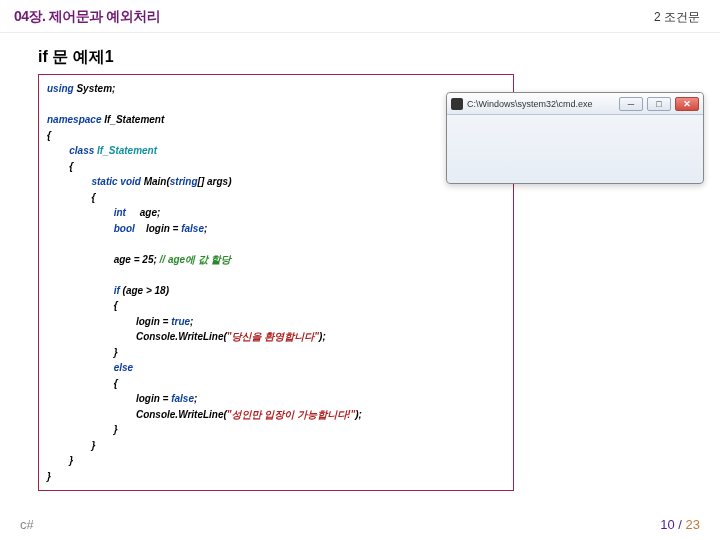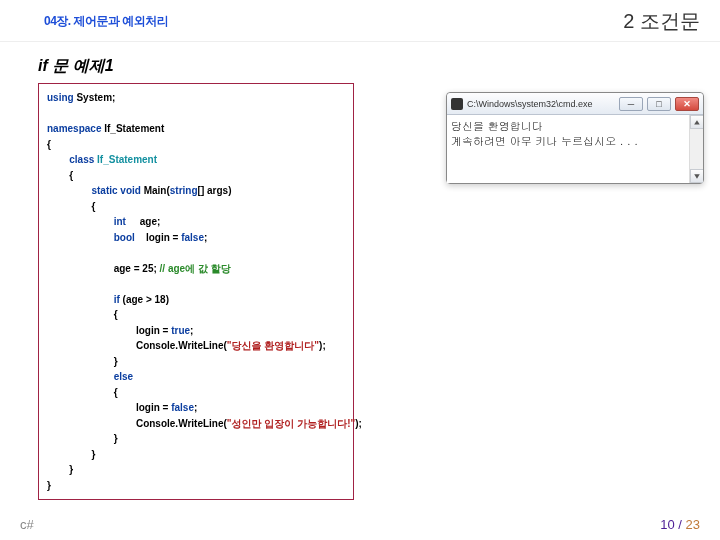--- a/index.html
+++ b/index.html
@@ -12,52 +12,51 @@
     overflow: hidden;
   }
   .header {
     display: flex;
     justify-content: space-between;
     align-items: center;
     padding: 8px 20px 6px 14px;
     border-bottom: 1px solid #eee;
   }
   .chapter-title {
-    color: #1d4ed8;
-    font-size: 12px;
+    color: #701a75;
+    font-size: 14px;
     font-weight: 600;
     letter-spacing: -0.5px;
-    margin-left: 30px;
   }
   .section-title {
     color: #333;
-    font-size: 20px;
+    font-size: 12px;
     font-weight: 500;
   }
   .content {
     padding: 14px 28px 0 38px;
     position: relative;
   }
   .example-title {
     color: #000;
     font-size: 16px;
     font-weight: 600;
     margin-bottom: 6px;
-    font-style: italic;
   }
   .code-box {
     border: 1px solid #a02244;
-    width: 316px;
+    width: 476px;
     padding: 6px 24px 6px 8px;
     font-family: "Arial", sans-serif;
     font-size: 10px;
     font-weight: 700;
     line-height: 1.55;
     white-space: pre;
     color: #000;
+    font-style: italic;
   }
   .kw-blue { color: #0b3ea0; }
   .kw-cyan { color: #1390a0; }
   .str-red { color: #b02020; }
   .cmt-green { color: #2a8a2a; }
 
   .console-window {
     position: absolute;
     top: 92px;
     left: 446px;
@@ -192,27 +191,20 @@
 </div>
 
 <div class="console-window">
   <div class="titlebar">
     <div class="tb-icon"></div>
     <div class="tb-text">C:\Windows\system32\cmd.exe</div>
     <div class="tb-btn">─</div>
     <div class="tb-btn">□</div>
     <div class="tb-btn tb-close">✕</div>
   </div>
-  <div class="console-body"><span>당신을 환영합니다</span>
-<span>계속하려면 아무 키나 누르십시오 . . .</span>
-    <div class="scroll-track">
-      <div class="scroll-btn scroll-up">▲</div>
-      <div class="scroll-btn scroll-down">▼</div>
-    </div>
-  </div>
 </div>
 
 <div class="footer">
   <div class="footer-left">c#</div>
   <div>
     <span class="pg-cur">10</span><span class="pg-cur"> / </span><span class="pg-total">23</span>
   </div>
 </div>
 
 </body></html>

